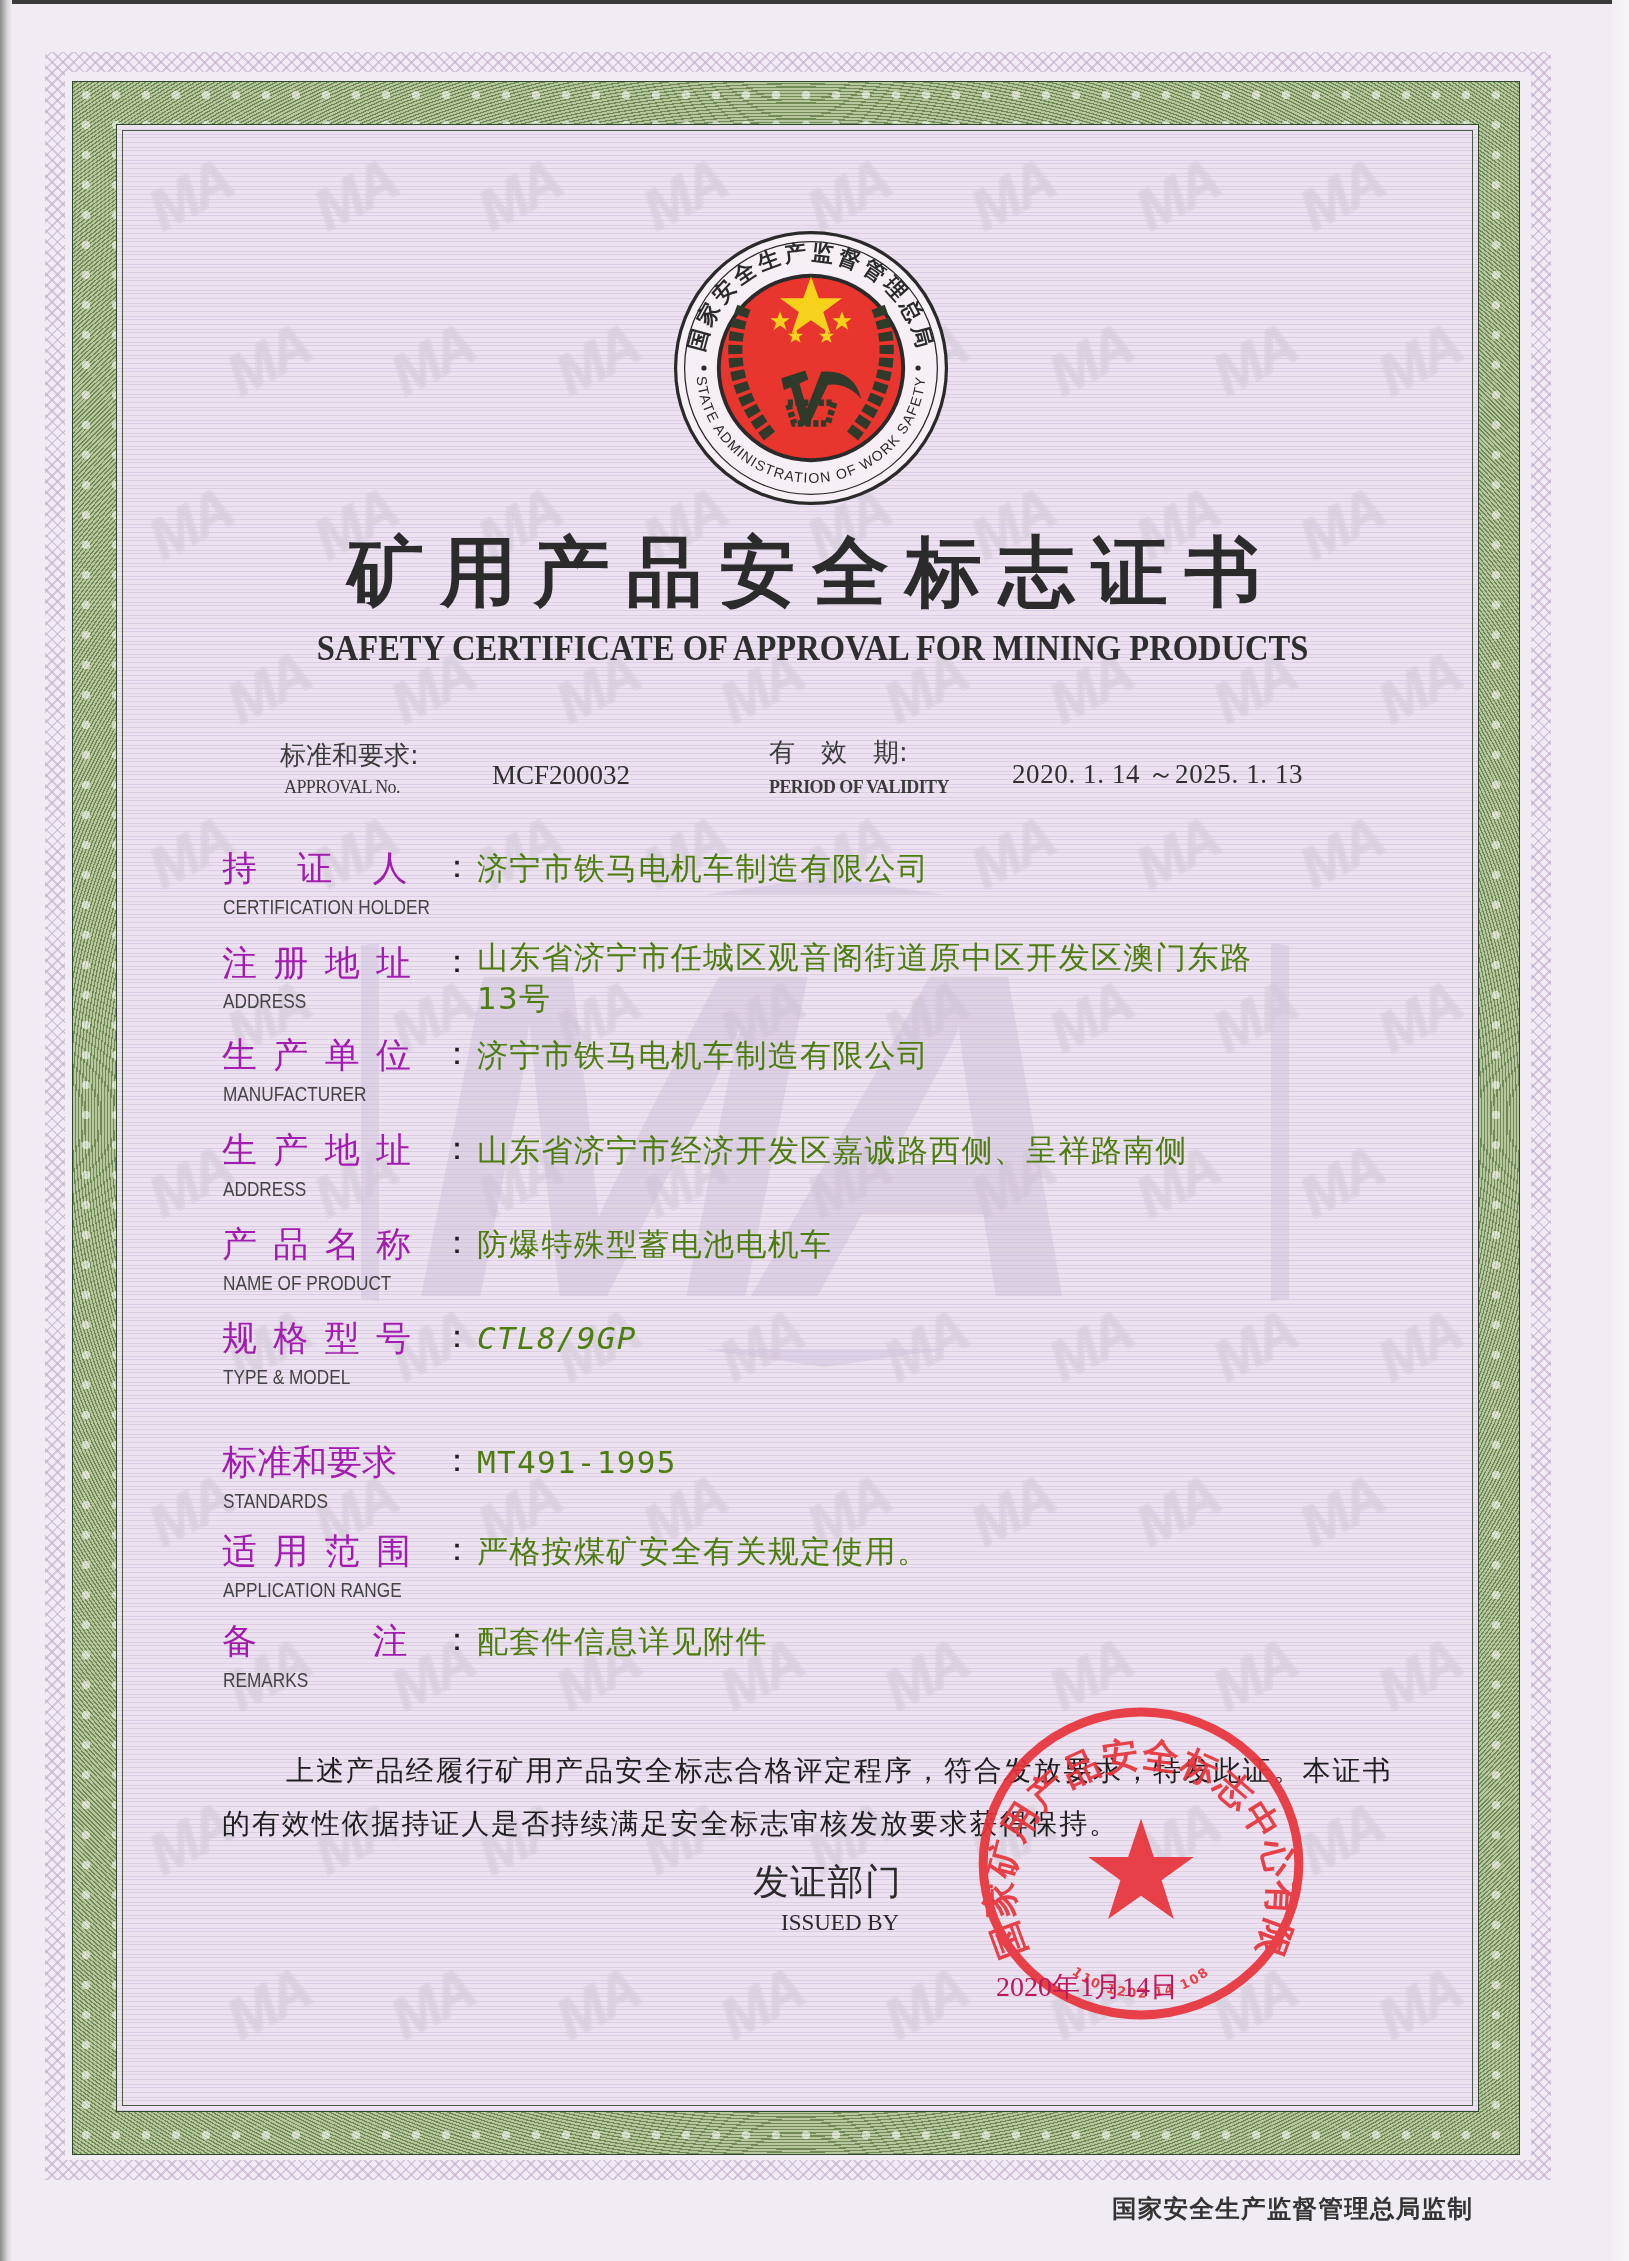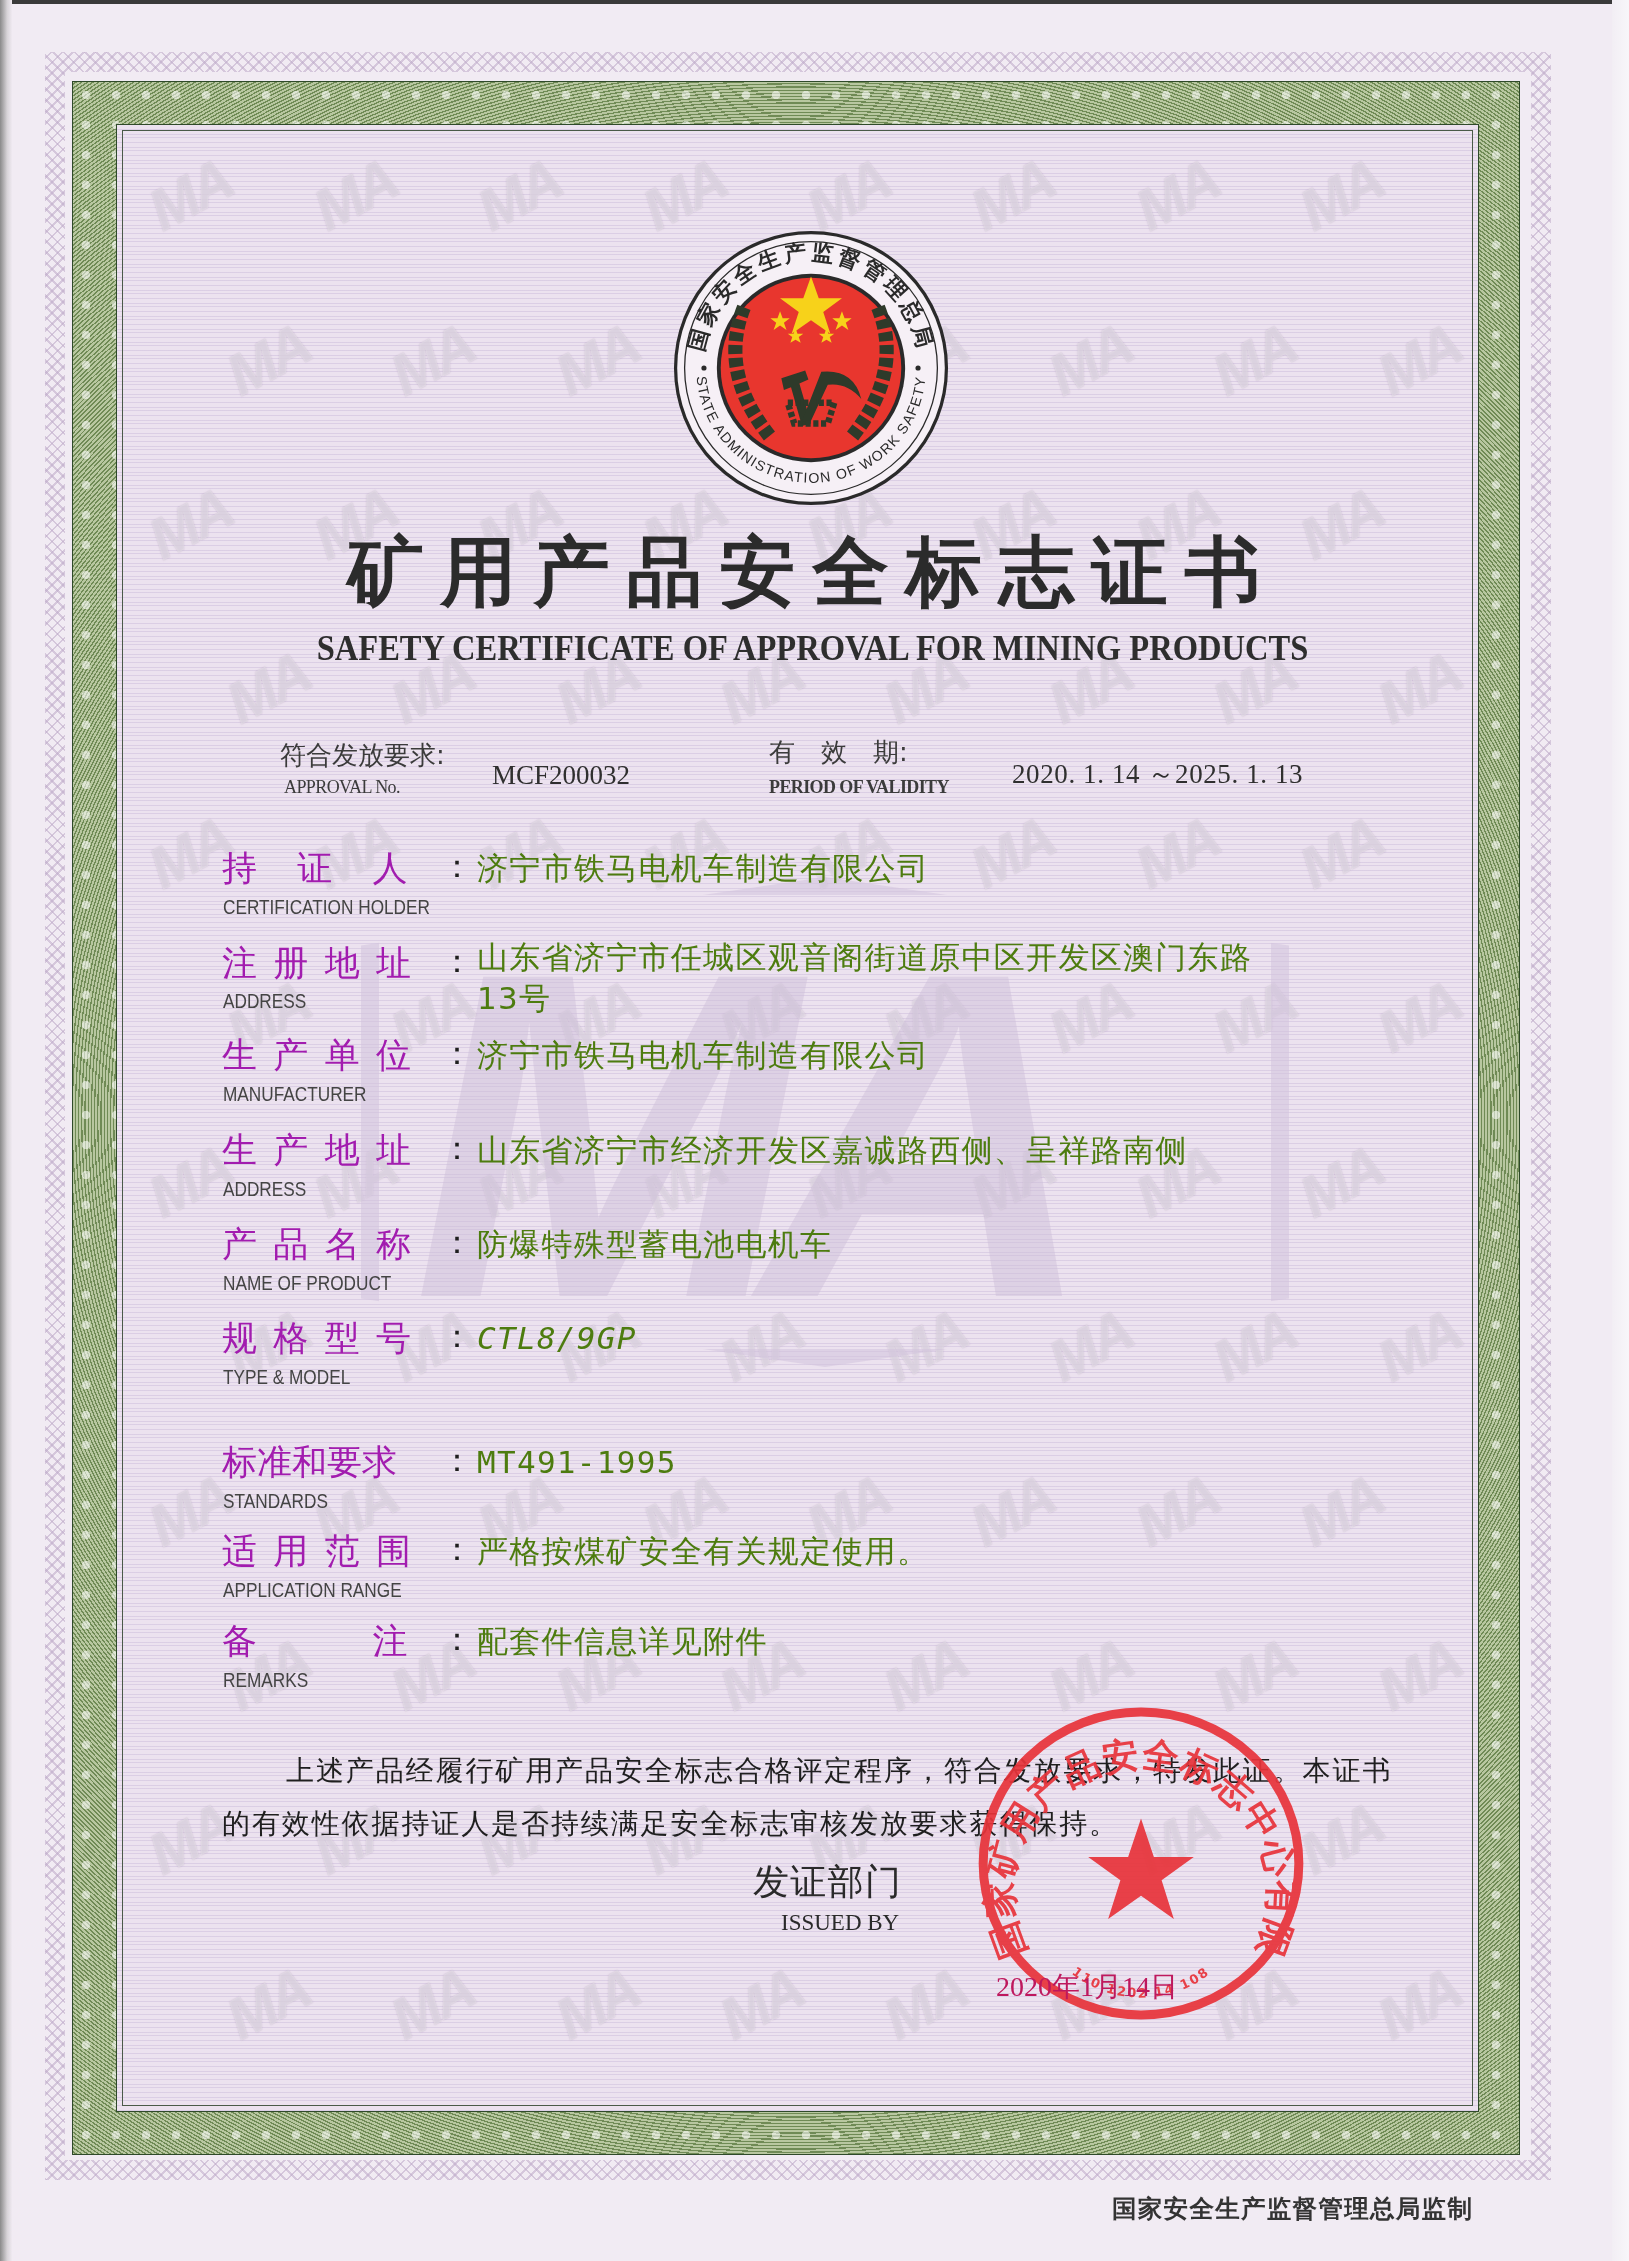--- a/index.html
+++ b/index.html
@@ -259,21 +259,21 @@
   <path d="M 318 120 Q 358 220 278 320" fill="none" stroke="#2e3a2a" stroke-width="22" stroke-dasharray="14 6"></path>
 
   <path d="M 168 230 L 205 218 L 210 232 L 196 238 L 214 300 L 200 304 L 183 244 L 172 248 Z" fill="#2e3a2a"></path>
   <path d="M 230 220 Q 280 215 292 262 Q 270 236 240 240 L 212 300 L 200 296 Z" fill="#2e3a2a"></path>
   <path d="M 178 268 L 250 268 L 240 300 L 188 300 Z" fill="none" stroke="#2e3a2a" stroke-width="10" stroke-dasharray="8 4"></path>
 </svg>
 
 <div class="title-cn">矿用产品安全标志证书</div>
 <div class="title-en">SAFETY CERTIFICATE OF APPROVAL FOR MINING PRODUCTS</div>
 
-<div class="meta-label-cn" style="left:280px;top:738px;">符合发放要求:</div>
+<div class="meta-label-cn" style="left:280px;top:738px;">标准和要求:</div>
 <div class="meta-label-en" style="left:284px;top:777px;">APPROVAL No.</div>
 <div class="meta-value" style="left:492px;top:760px;">MCF200032</div>
 
 <div class="meta-label-cn" style="left:769px;top:735px;">有　效　期:</div>
 <div class="meta-label-en" style="left:769px;top:777px;font-weight:bold;">PERIOD OF VALIDITY</div>
 <div class="meta-value" style="left:1012px;top:756px;letter-spacing:0.6px;">2020. 1. 14 ～2025. 1. 13</div>
 
 <div class="field" style="top:845px;">
   <span class="label-cn">持　证　人</span>
   <span class="colon">：</span>

